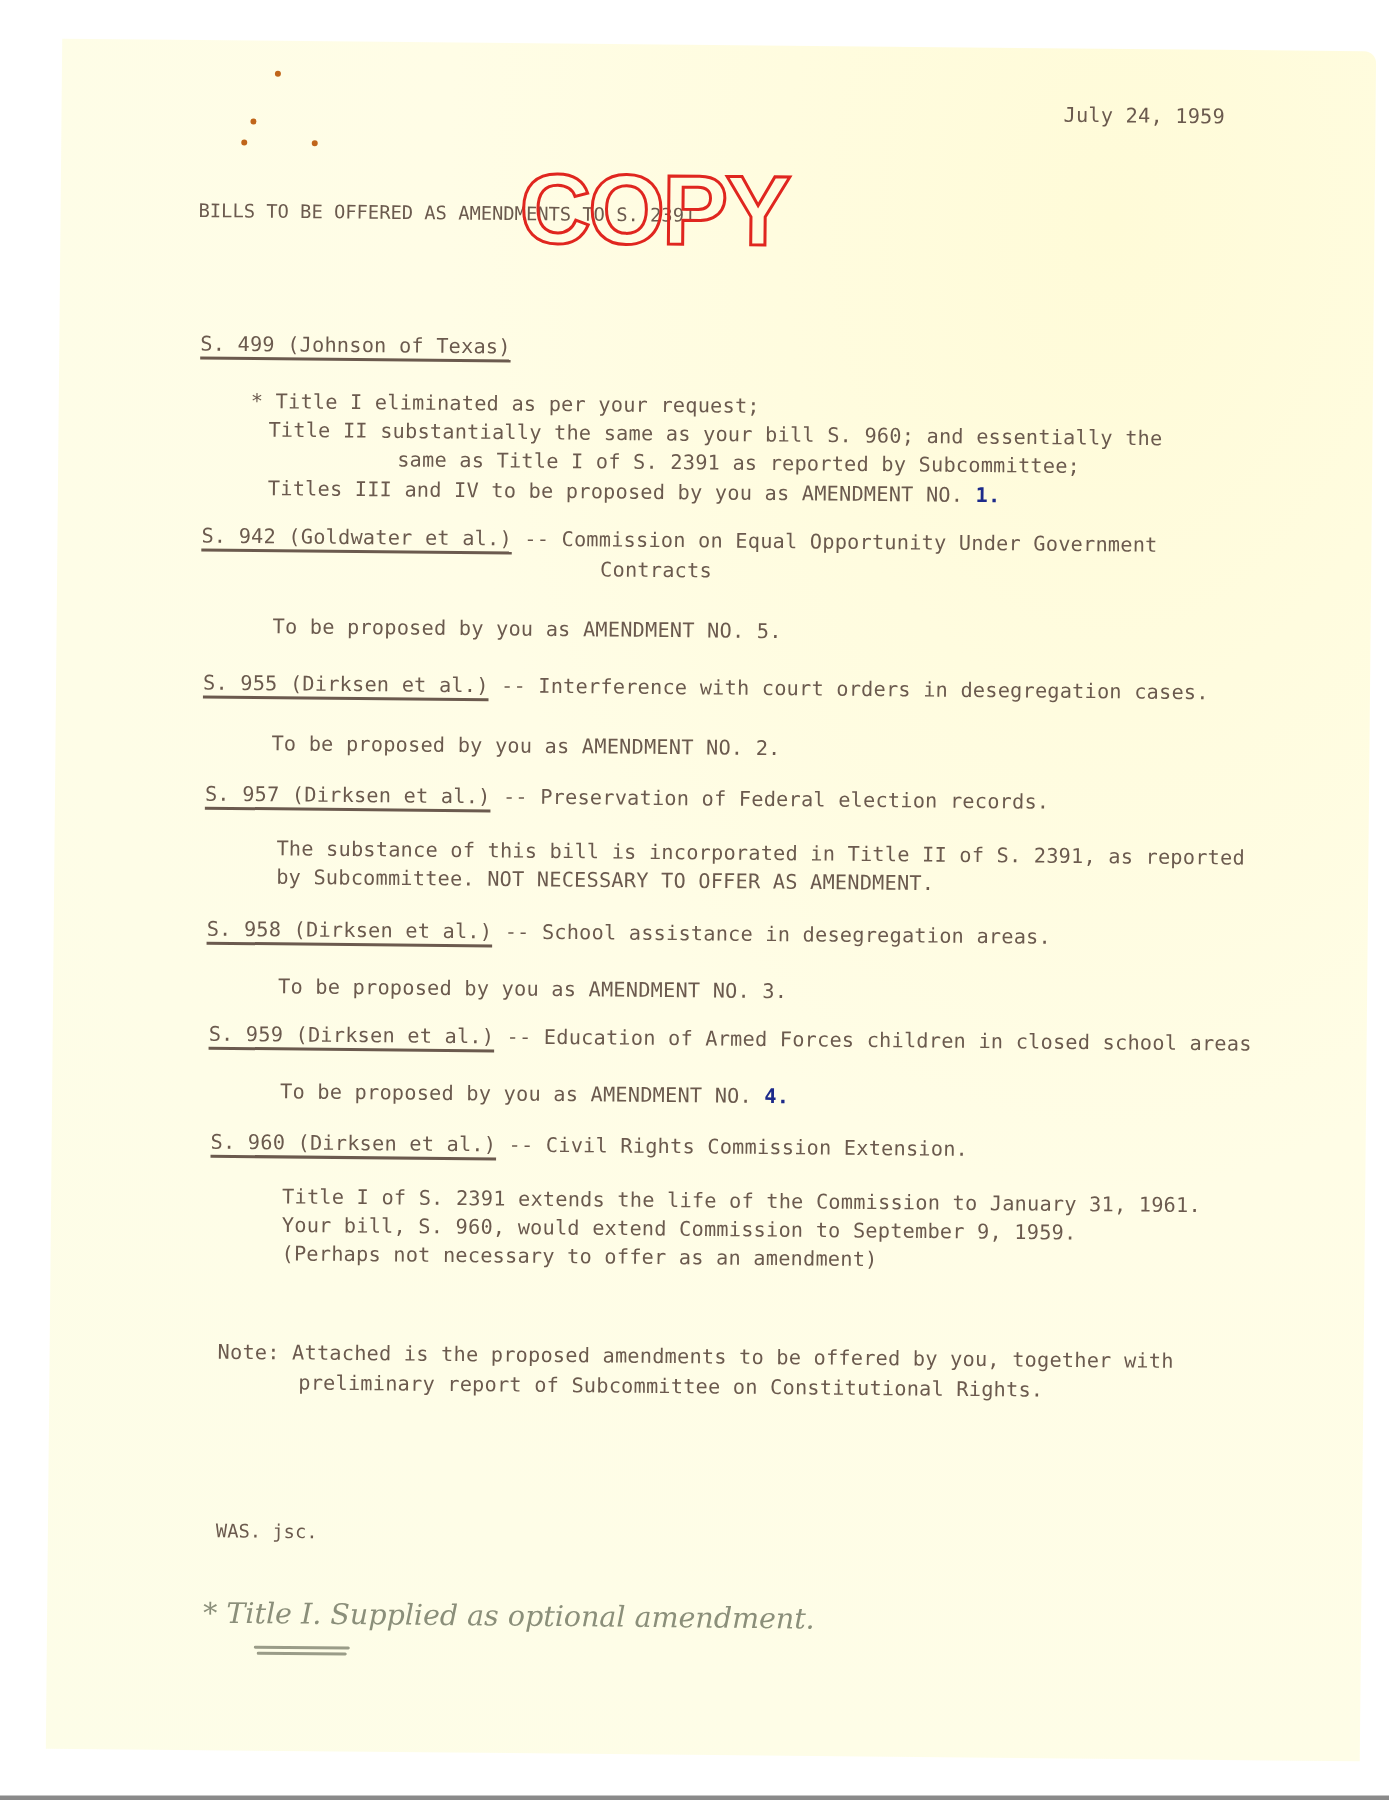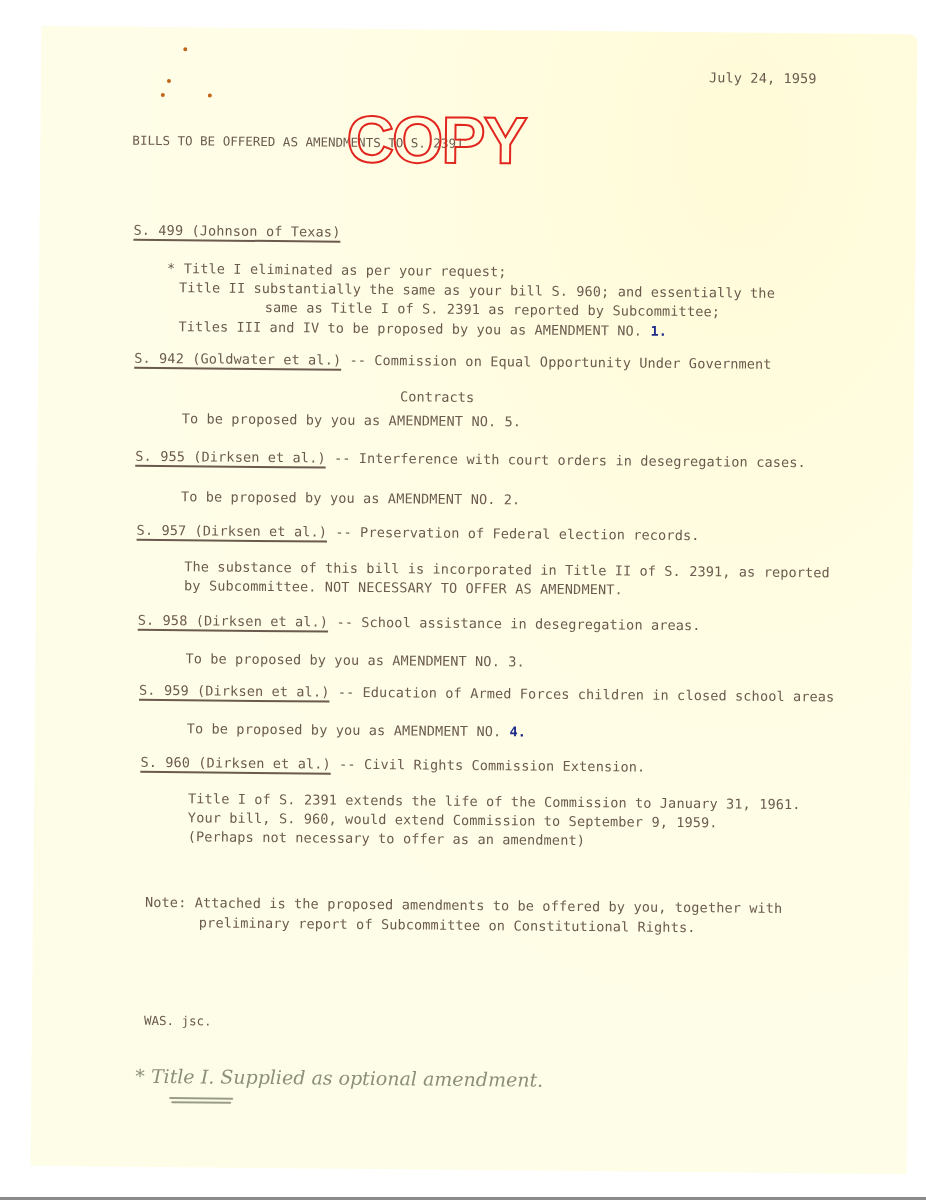--- a/index.html
+++ b/index.html
@@ -60,21 +60,21 @@
   <div class="tx" style="left:226px;top:270px;">same as Title I of S. 2391 as reported by Subcommittee;</div>
   <div class="tx" style="left:140px;top:290px;">
     <span>Titles III and IV to be proposed by you as AMENDMENT NO.</span>
     <span class="blue-ink">1.</span>
   </div>
 
   <div class="tx" style="left:96px;top:322px;">
     <span class="ul">S. 942 (Goldwater et al.)</span>
     <span>-- Commission on Equal Opportunity Under Government</span>
   </div>
-  <div class="tx" style="left:362px;top:358px;">Contracts</div>
+  <div class="tx" style="left:362px;top:342px;">Contracts</div>
   <div class="tx" style="left:144px;top:382px;">To be proposed by you as AMENDMENT NO. 5.</div>
 
   <div class="tx" style="left:98px;top:420px;">
     <span class="ul">S. 955 (Dirksen et al.)</span>
     <span>-- Interference with court orders in desegregation cases.</span>
   </div>
   <div class="tx" style="left:144px;top:460px;">To be proposed by you as AMENDMENT NO. 2.</div>
 
   <div class="tx" style="left:100px;top:494px;">
     <span class="ul">S. 957 (Dirksen et al.)</span>

